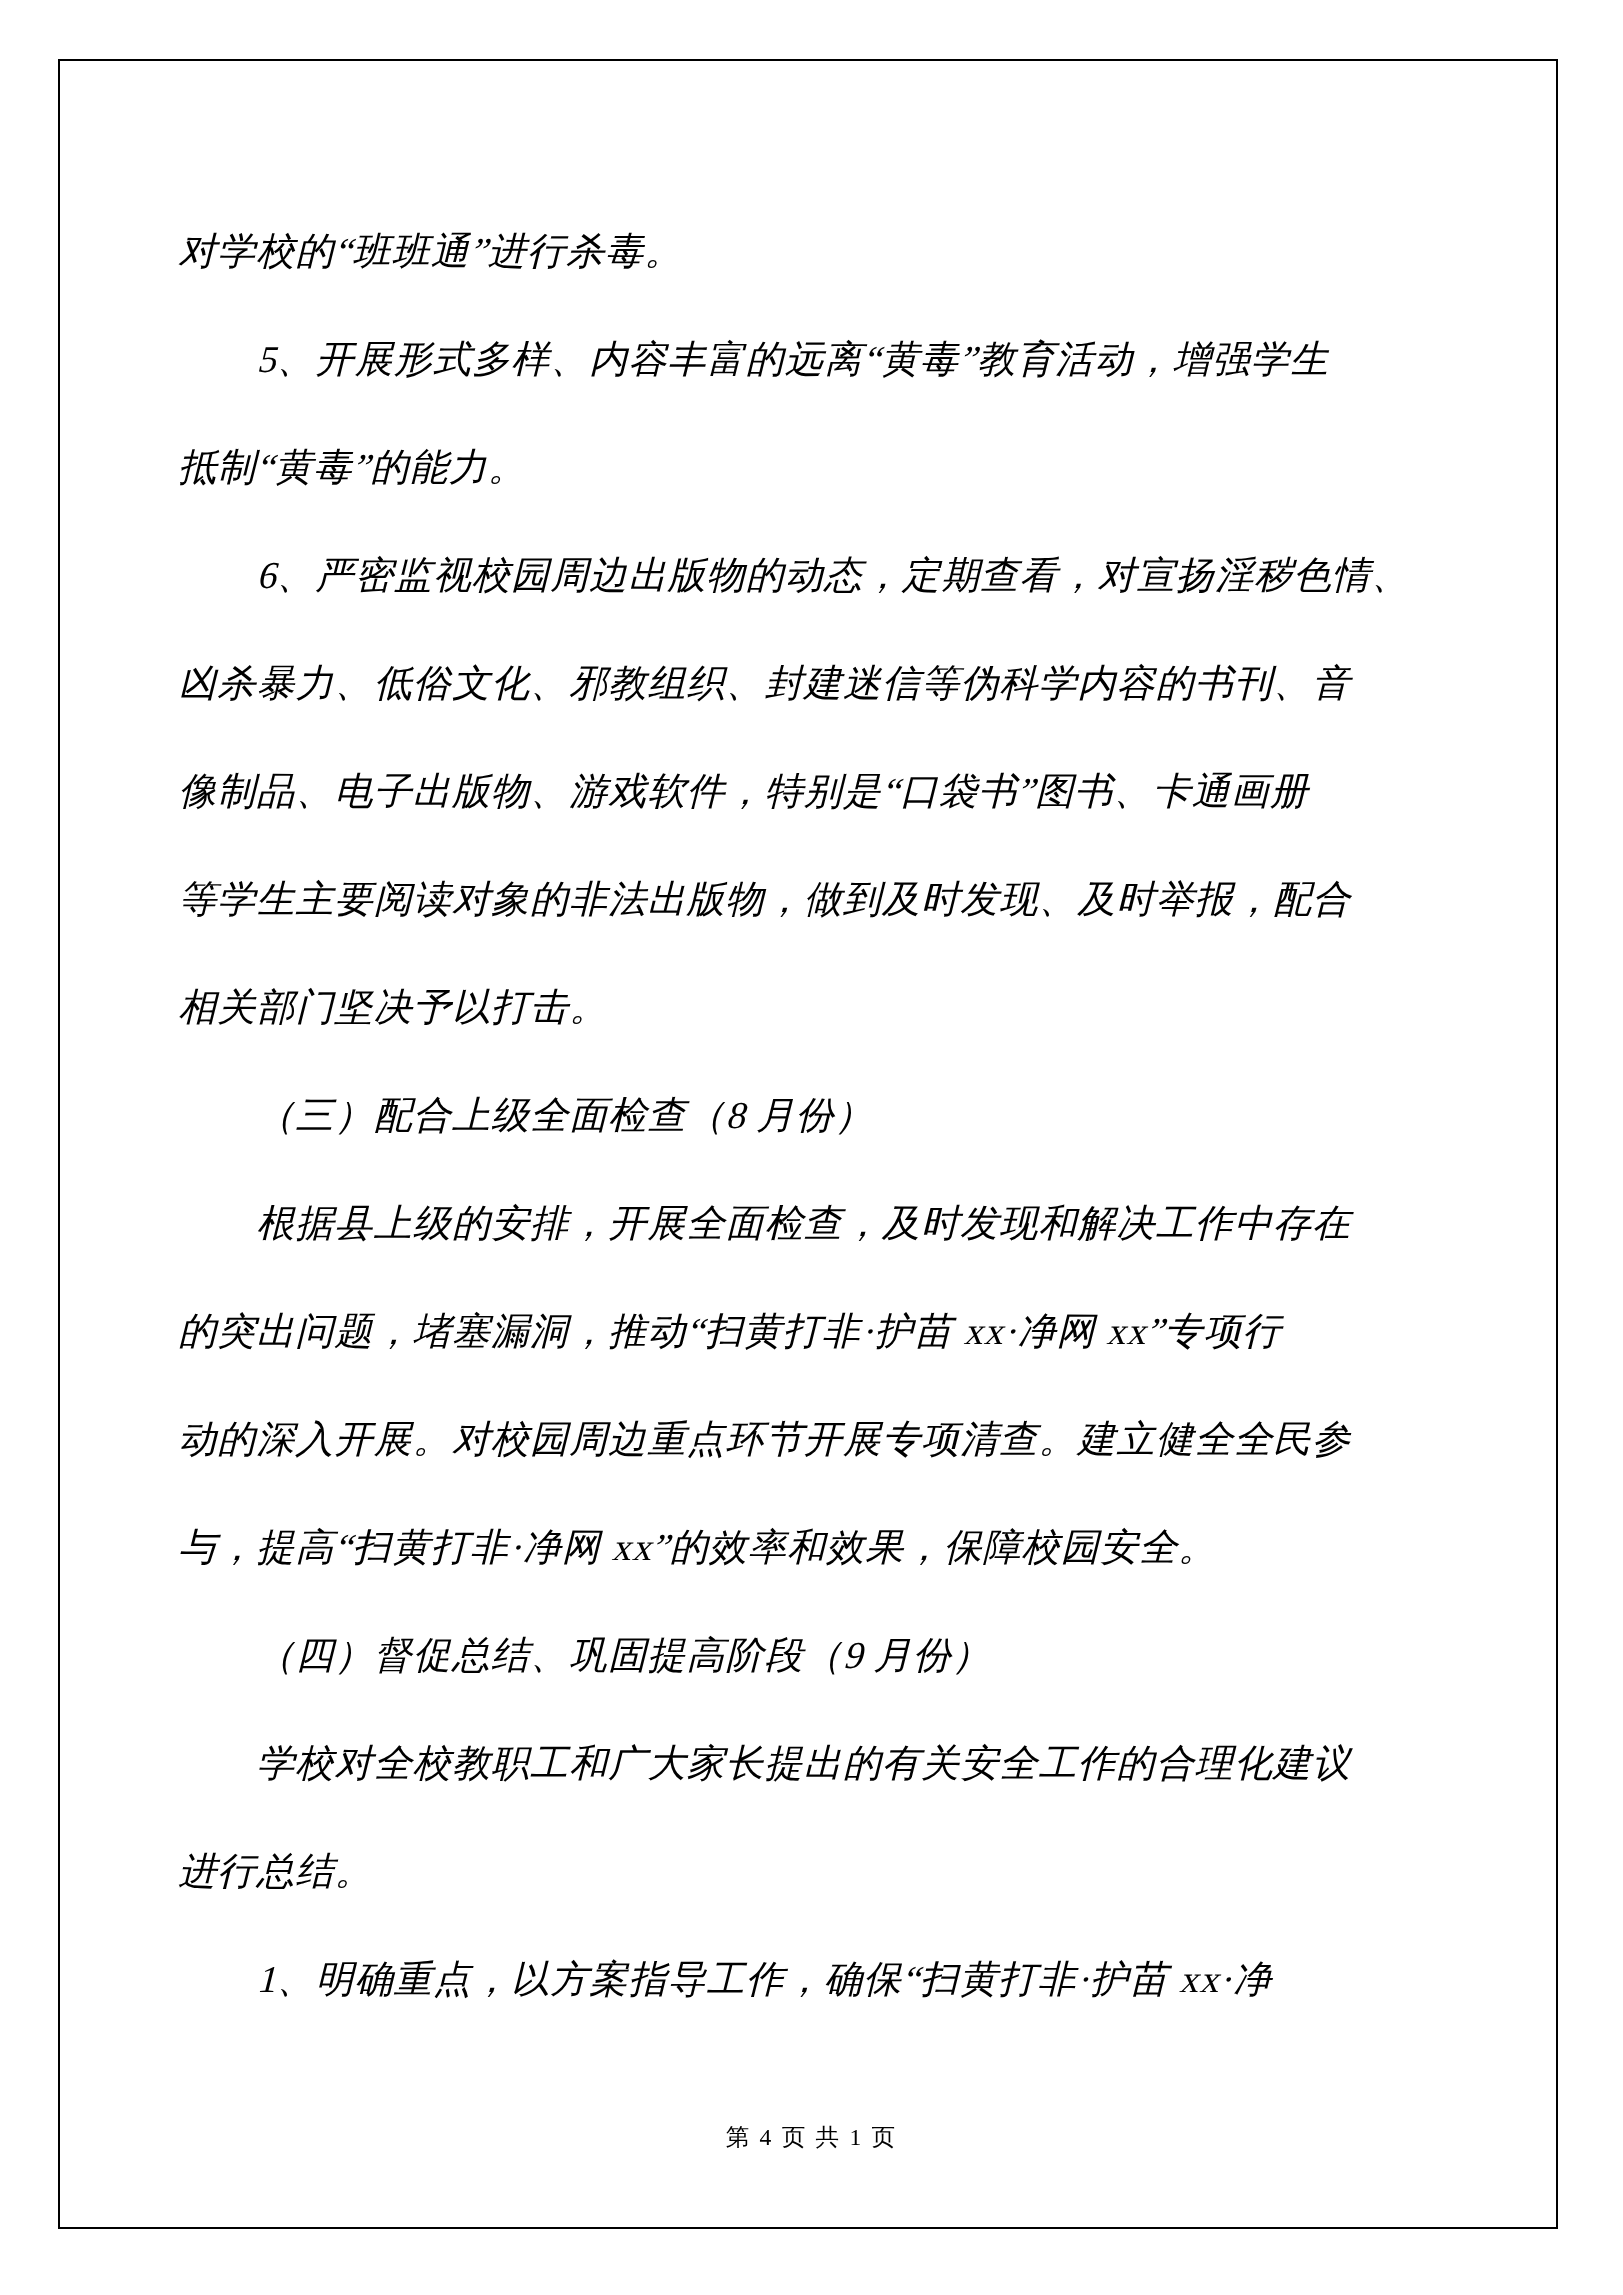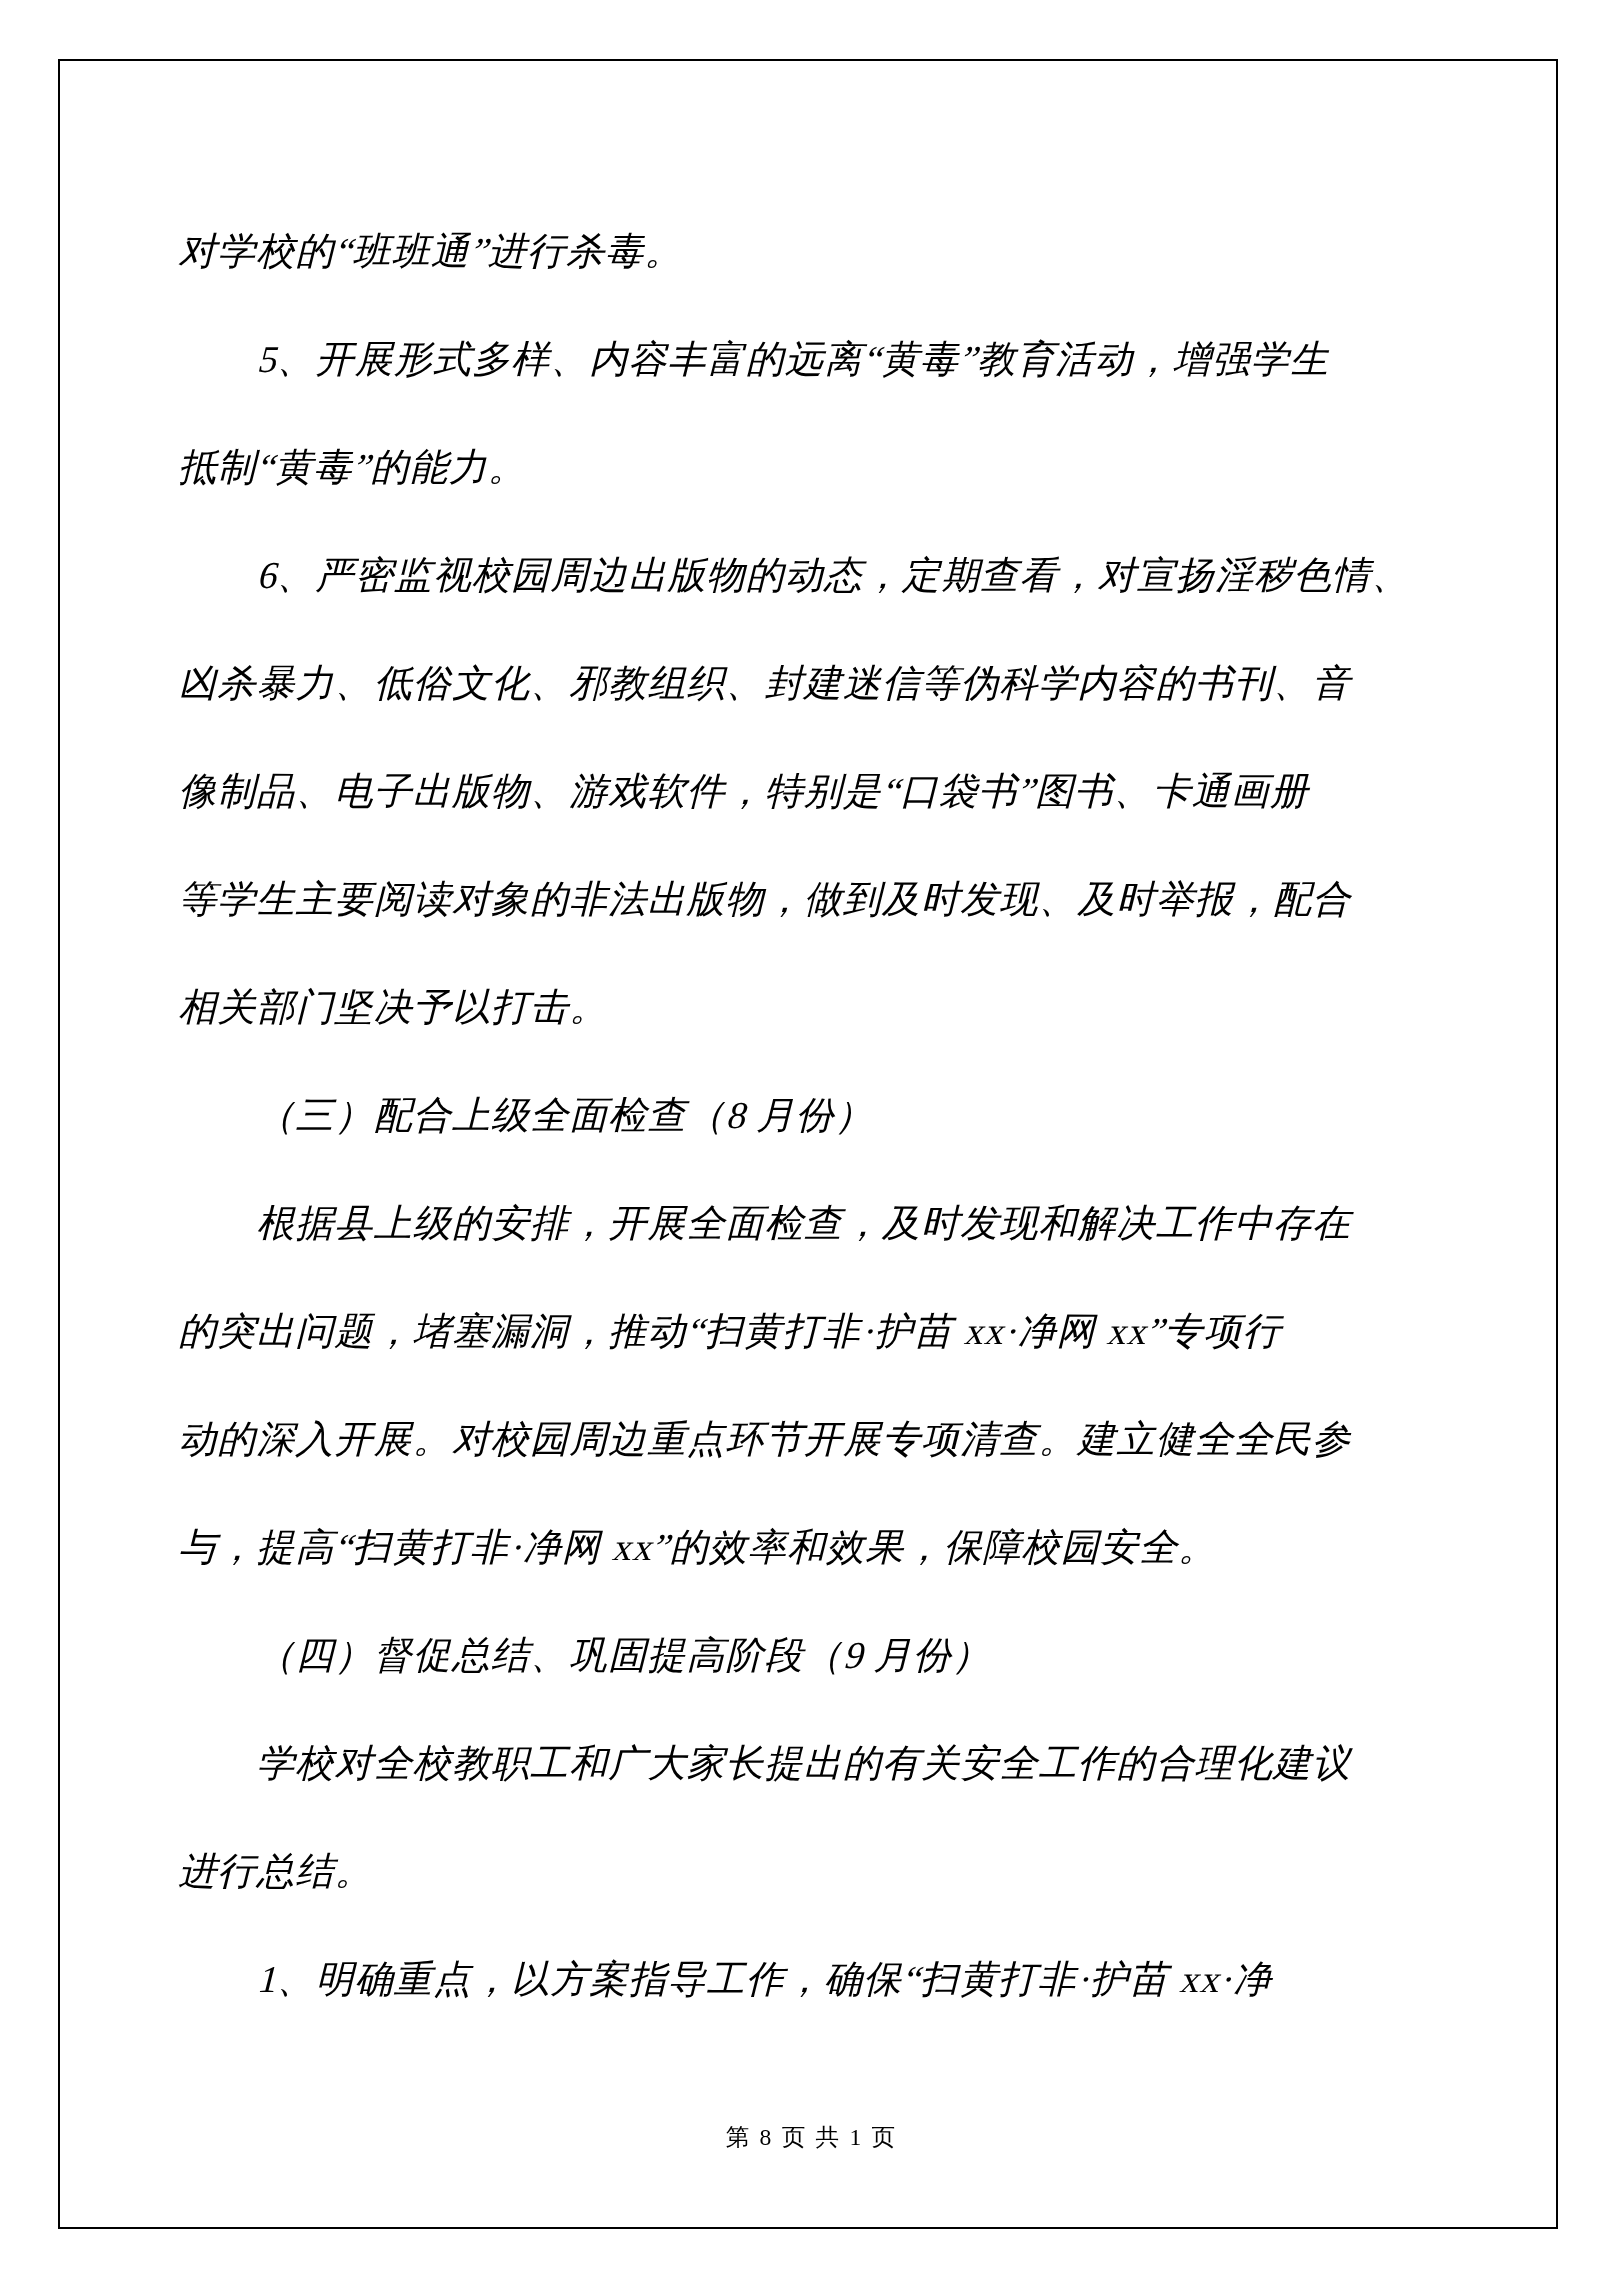--- a/index.html
+++ b/index.html
@@ -73,16 +73,16 @@
     <div class="line">的突出问题，堵塞漏洞，推动“扫黄打非·护苗 xx·净网 xx”专项行</div>
     <div class="line">动的深入开展。对校园周边重点环节开展专项清查。建立健全全民参</div>
     <div class="line">与，提高“扫黄打非·净网 xx”的效率和效果，保障校园安全。</div>
     <div class="line">　　（四）督促总结、巩固提高阶段（9 月份）</div>
     <div class="line">　　学校对全校教职工和广大家长提出的有关安全工作的合理化建议</div>
     <div class="line">进行总结。</div>
     <div class="line">　　1、明确重点，以方案指导工作，确保“扫黄打非·护苗 xx·净</div>
   </div>
 
   <div class="footer">
-    <span>第 8 页  共 1 页</span>
+    <span>第 4 页  共 1 页</span>
   </div>
 </div>
 
 
 </body></html>

